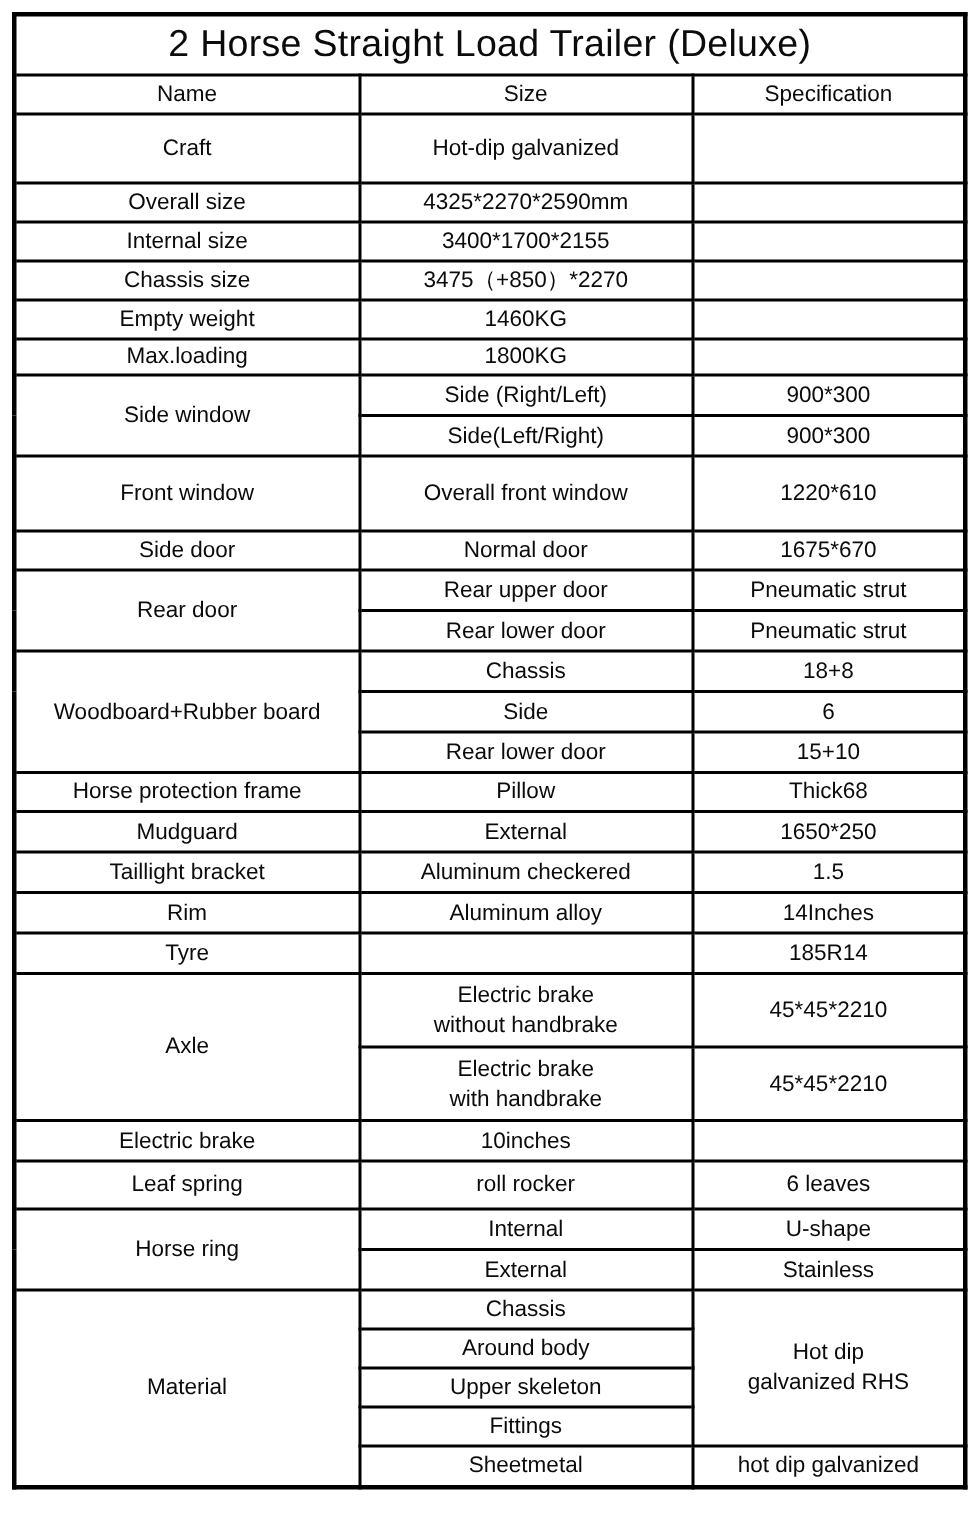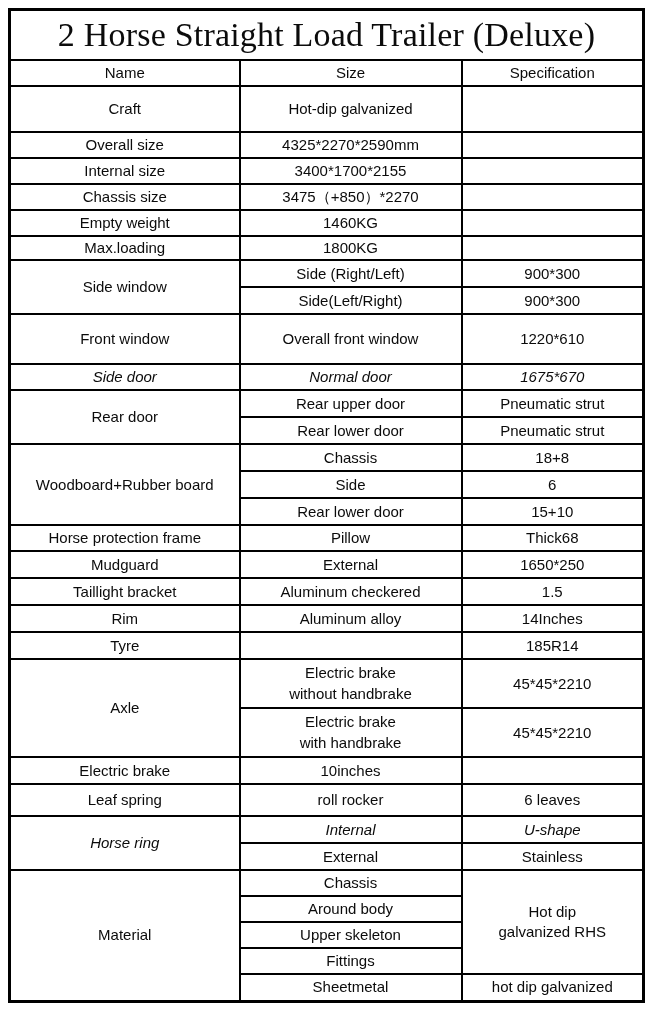--- a/index.html
+++ b/index.html
@@ -26,24 +26,23 @@
     text-align: center;
     vertical-align: middle;
     font-size: 15px;
     font-weight: 400;
     padding: 1px 4px;
     white-space: pre-line;
     line-height: 1.35;
     overflow: hidden;
   }
   .title-cell {
-    font-size: 34px;
+    font-size: 25px;
     height: 36px;
     letter-spacing: 0.2px;
-    font-family: Liberation Serif, serif;
   }
   thead th {
     height: 22px;
     font-weight: 400;
   }
 </style>
 </head>
 <body>
 
 <div class="sheet">
@@ -101,21 +100,21 @@
         </tr>
         <tr style="height: 27px;">
           <td>Side(Left/Right)</td>
           <td>900*300</td>
         </tr>
         <tr style="height: 50px;">
           <td>Front window</td>
           <td>Overall front window</td>
           <td>1220*610</td>
         </tr>
-        <tr style="height: 26px; font-style: italic;">
+        <tr style="height: 26px;">
           <td>Side door</td>
           <td>Normal door</td>
           <td>1675*670</td>
         </tr>
         <tr style="height: 27px; margin-top: 28px;">
           <td rowspan="2">Rear door</td>
           <td>Rear upper door</td>
           <td>Pneumatic strut</td>
         </tr>
         <tr style="height: 27px;">
@@ -174,21 +173,21 @@
         <tr style="height: 27px;">
           <td>Electric brake</td>
           <td>10inches</td>
           <td></td>
         </tr>
         <tr style="height: 32px;">
           <td>Leaf spring</td>
           <td>roll rocker</td>
           <td>6 leaves</td>
         </tr>
-        <tr style="height: 27px; font-style: italic;">
+        <tr style="height: 27px;">
           <td rowspan="2">Horse ring</td>
           <td>Internal</td>
           <td>U-shape</td>
         </tr>
         <tr style="height: 27px;">
           <td>External</td>
           <td>Stainless</td>
         </tr>
         <tr style="height: 26px;">
           <td rowspan="5">Material</td>

